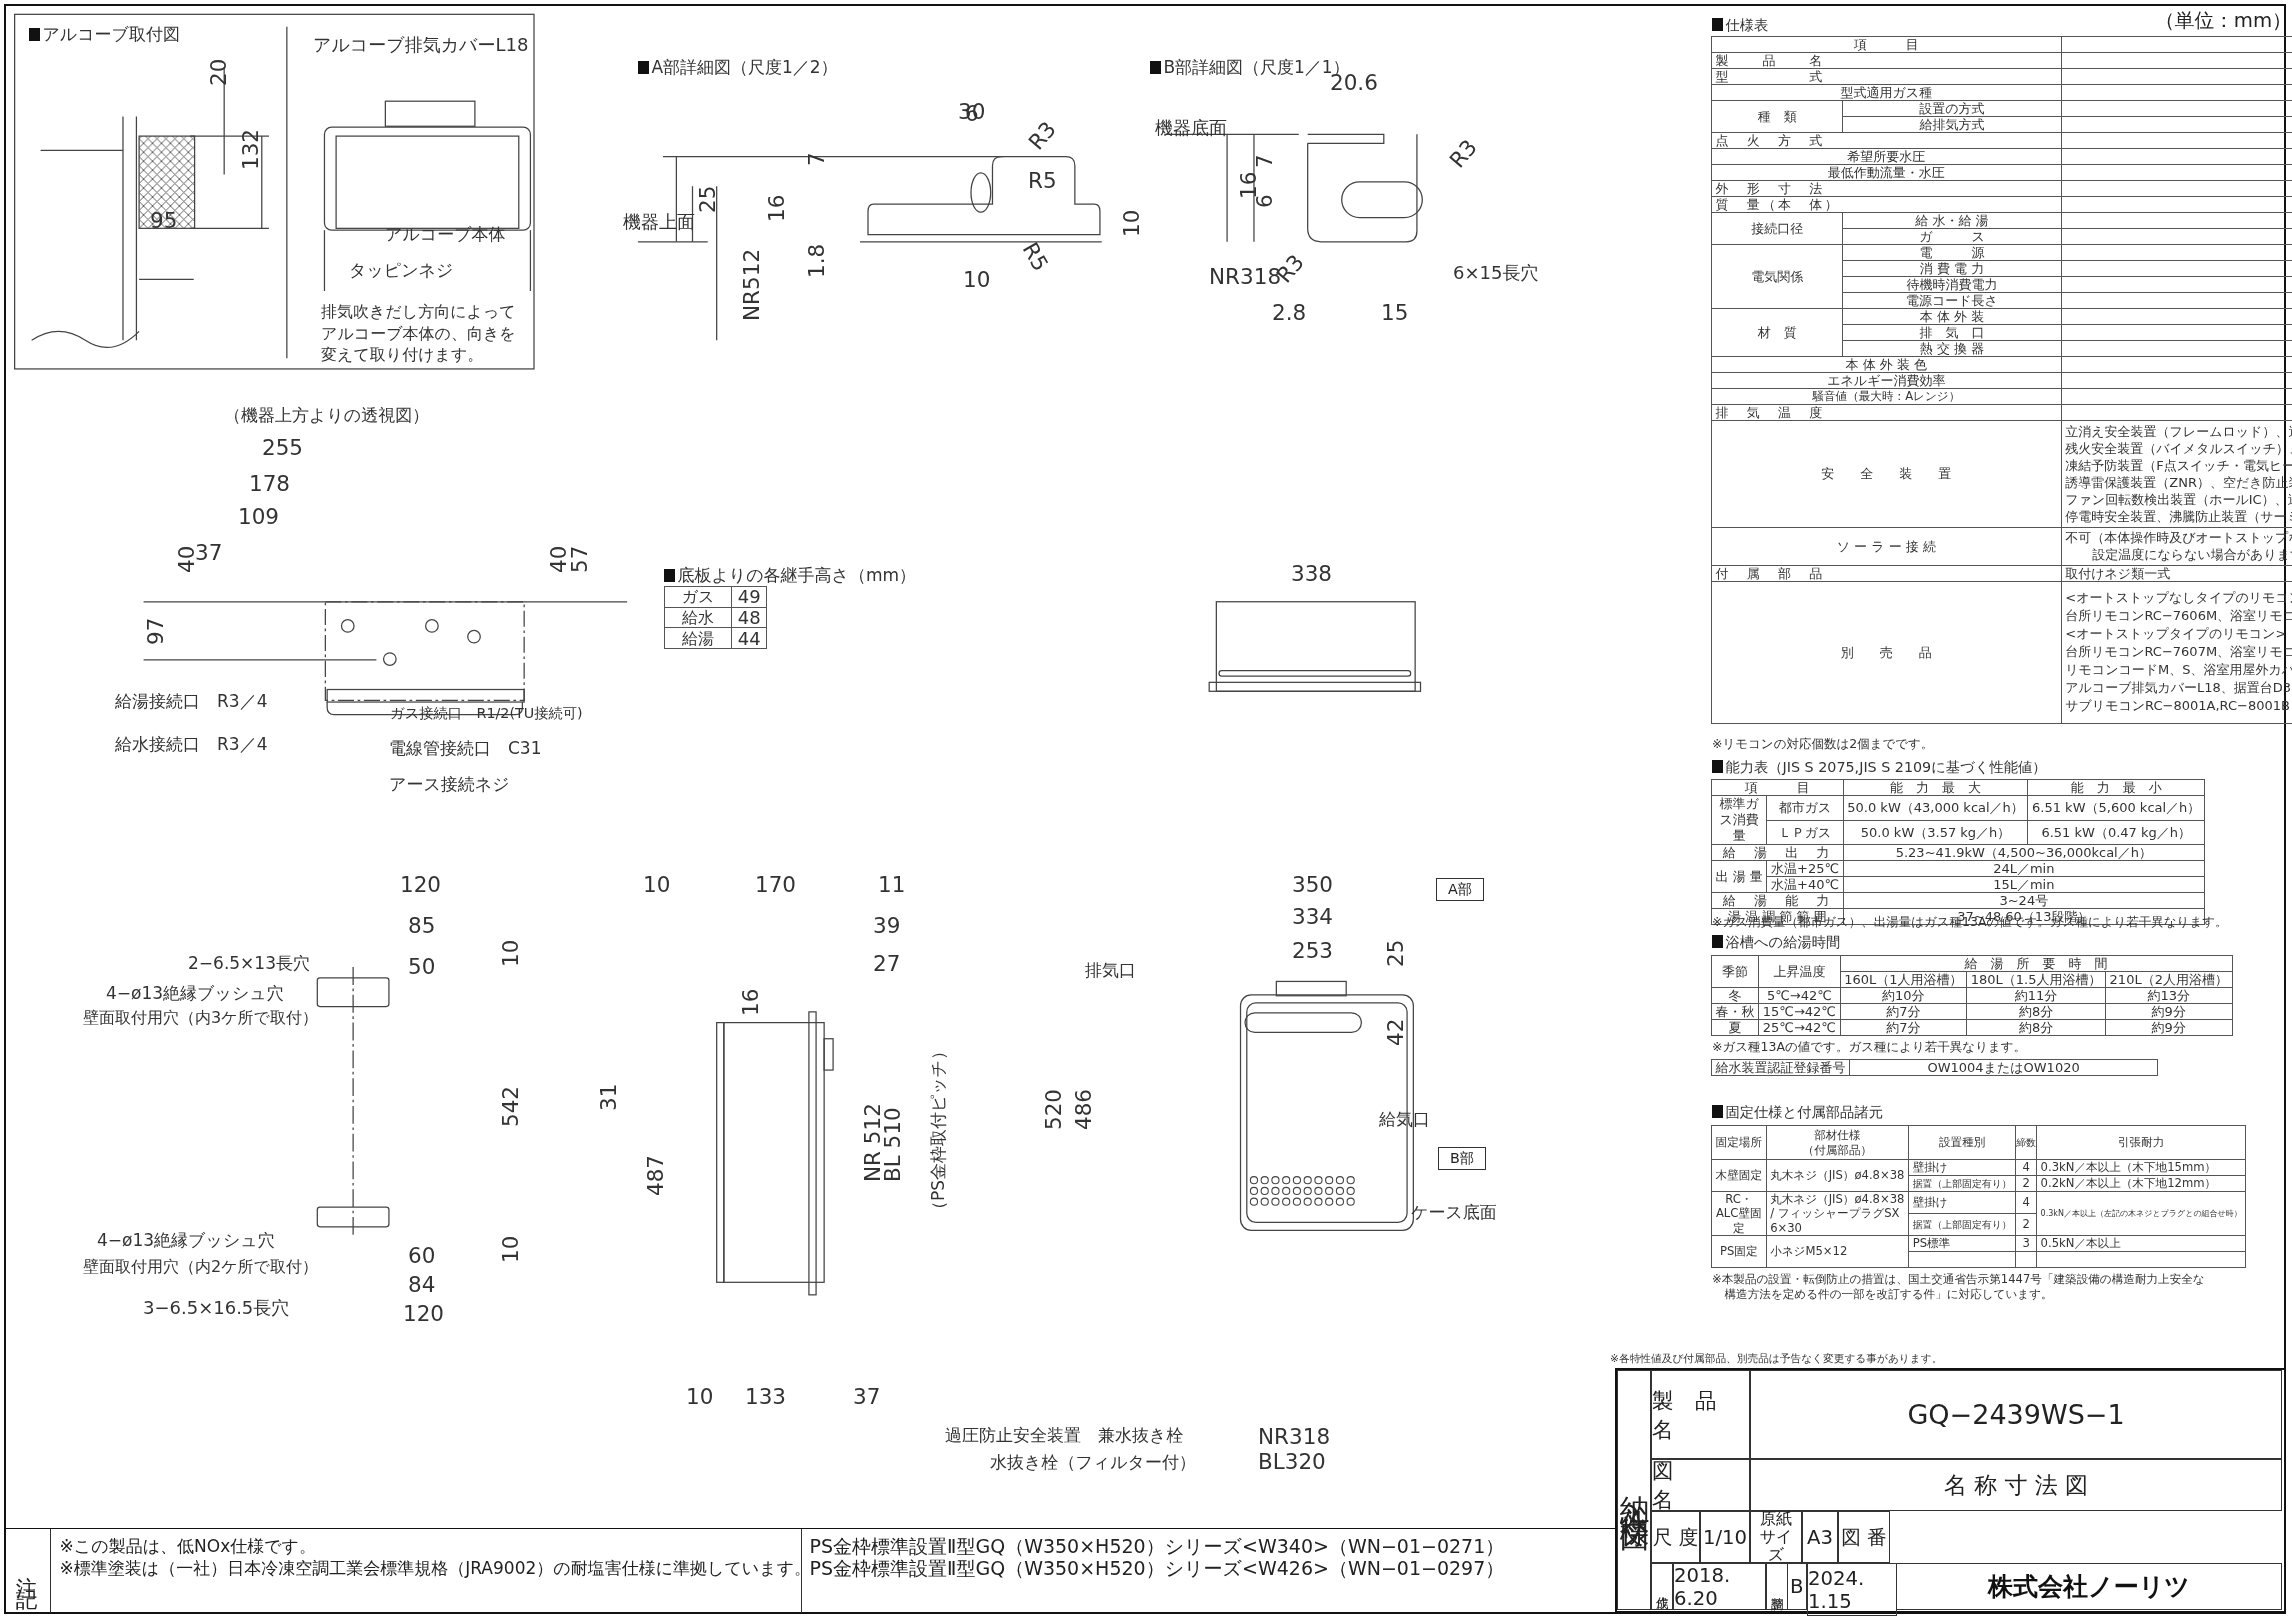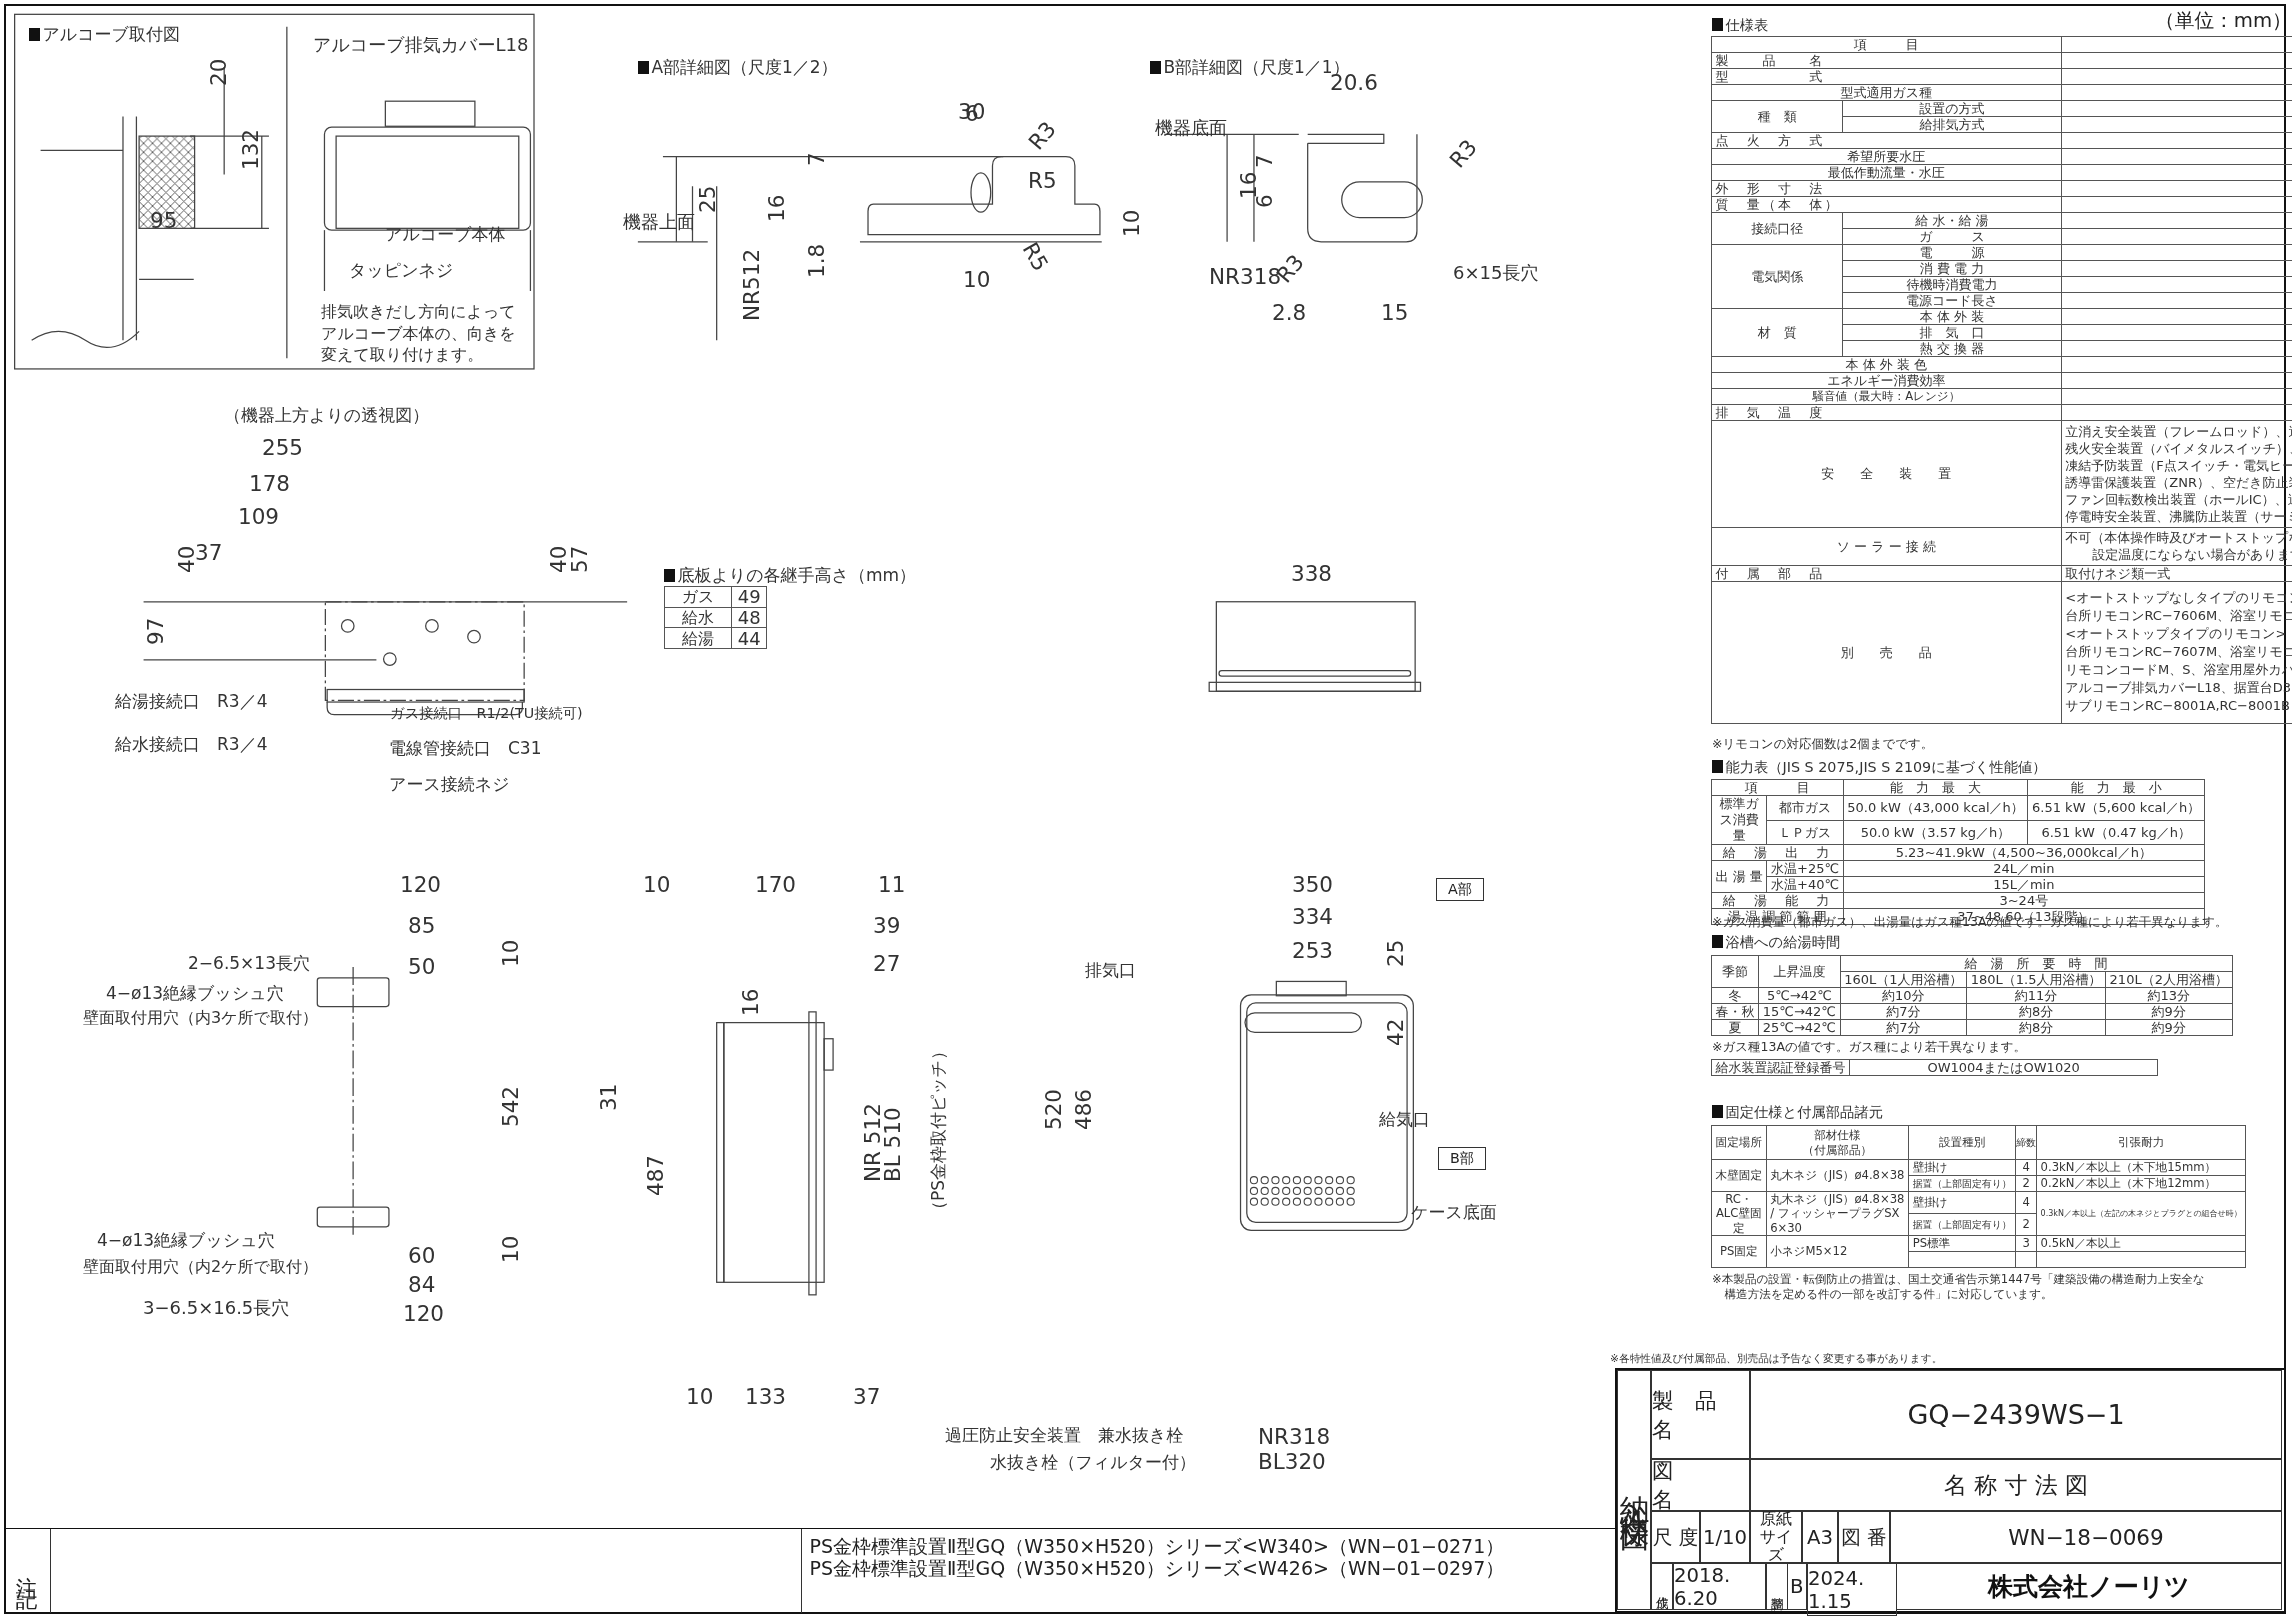--- a/index.html
+++ b/index.html
@@ -573,30 +573,33 @@
   <div class="tb" style="left:0;top:0;width:34px;height:240px;font-size:29.6px;writing-mode:vertical-rl;letter-spacing:7.2px;">納入仕様図</div>
   <div class="tb" style="left:34px;top:0;width:99px;height:89px;font-size:21.5px;">製　品　名</div>
   <div class="tb" style="left:133px;top:0;width:532px;height:89px;font-size:27px;">GQ−2439WS−1</div>
   <div class="tb" style="left:34px;top:89px;width:99px;height:52px;font-size:21.5px;">図　　　名</div>
   <div class="tb" style="left:133px;top:89px;width:532px;height:52px;font-size:23px;">名 称 寸 法 図</div>
   <div class="tb" style="left:34px;top:141px;width:49px;height:52px;font-size:19.7px;">尺 度</div>
   <div class="tb" style="left:83px;top:141px;width:50px;height:52px;font-size:19.7px;">1/10</div>
   <div class="tb" style="left:133px;top:141px;width:52px;height:52px;font-size:16px;line-height:18px;text-align:center;padding:0 3.6px;">原紙サイズ</div>
   <div class="tb" style="left:185px;top:141px;width:36px;height:52px;font-size:19.7px;">A3</div>
   <div class="tb" style="left:221px;top:141px;width:52px;height:52px;font-size:19.7px;">図 番</div>
-  <div class="tb" style="left:273px;top:141px;width:392px;height:52px;font-size:21.5px;">WN−18−0069</div>
   <div class="tb" style="left:34px;top:193px;width:21.5px;height:47px;font-size:12.5px;writing-mode:vertical-rl;">作成</div>
   <div class="tb" style="left:56px;top:193px;width:93px;height:47px;font-size:19.7px;">2018. 6.20</div>
   <div class="tb" style="left:149px;top:193px;width:21.5px;height:47px;font-size:12.5px;writing-mode:vertical-rl;">調整</div>
   <div class="tb" style="left:170px;top:193px;width:19.7px;height:47px;font-size:19.7px;">B</div>
   <div class="tb" style="left:190px;top:193px;width:90px;height:53px;font-size:19.7px;">2024. 1.15</div>
   <div class="tb" style="left:279px;top:193px;width:386px;height:47px;font-size:25px;font-weight:bold;color:#111;">株式会社ノーリツ</div>
 </div>
 
 <div class="bottom-notes">
   <div class="tb" style="left:0;top:0;width:47px;height:84px;font-size:21.5px;writing-mode:vertical-rl;letter-spacing:12.5px;border:none;border-right:1.3px solid #333;">注記</div>
+  <div class="abs" style="left:56px;top:7.2px;font-size:17px;line-height:21.5px;white-space:nowrap;color:#222;">
+    <div>※この製品は、低NOx仕様です。</div>
+    <div>※標準塗装は（一社）日本冷凍空調工業会標準規格（JRA9002）の耐塩害仕様に準拠しています。</div>
+  </div>
   <div class="abs" style="left:797px;top:0;width:1.8px;height:84px;background:#333;"></div>
   <div class="abs" style="left:806px;top:7.2px;font-size:17px;line-height:21.5px;white-space:nowrap;color:#222;">
     <div style="font-size:19px;">PS金枠標準設置Ⅱ型GQ（W350×H520）シリーズ&lt;W340&gt;（WN−01−0271）</div>
     <div style="font-size:19px;">PS金枠標準設置Ⅱ型GQ（W350×H520）シリーズ&lt;W426&gt;（WN−01−0297）</div>
   </div>
 </div>
 
 
 </body></html>

